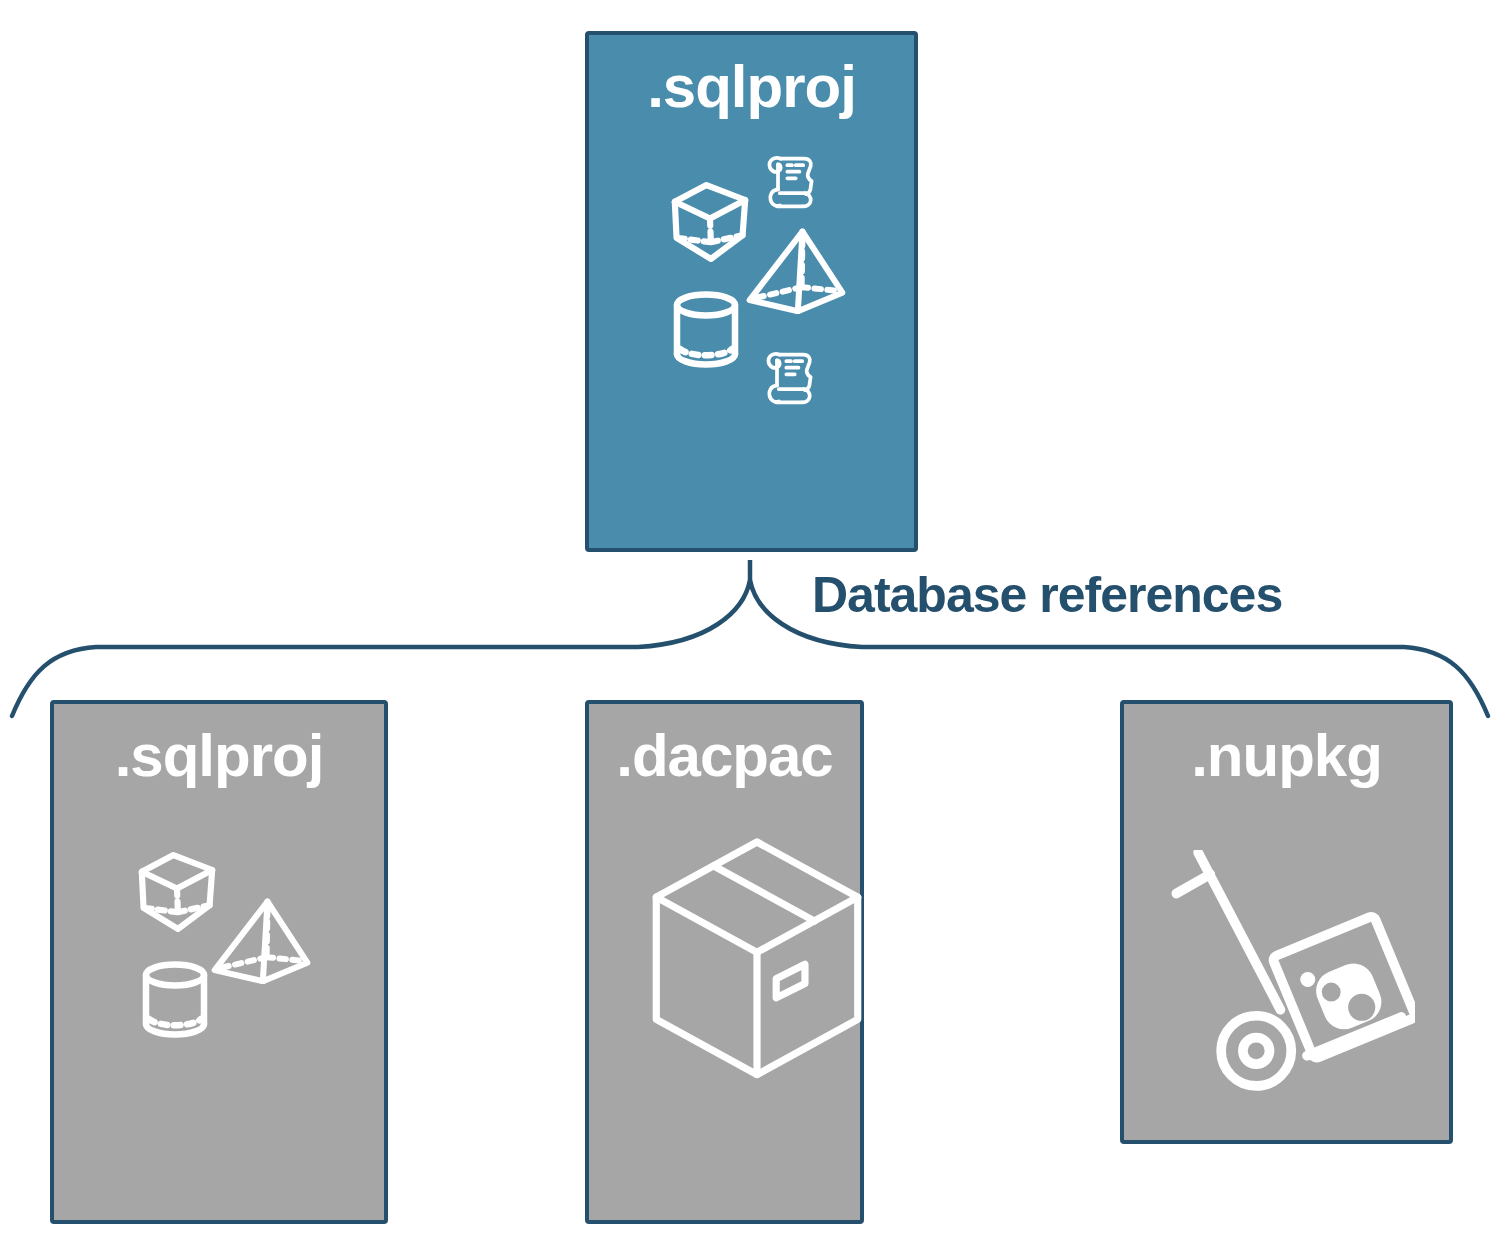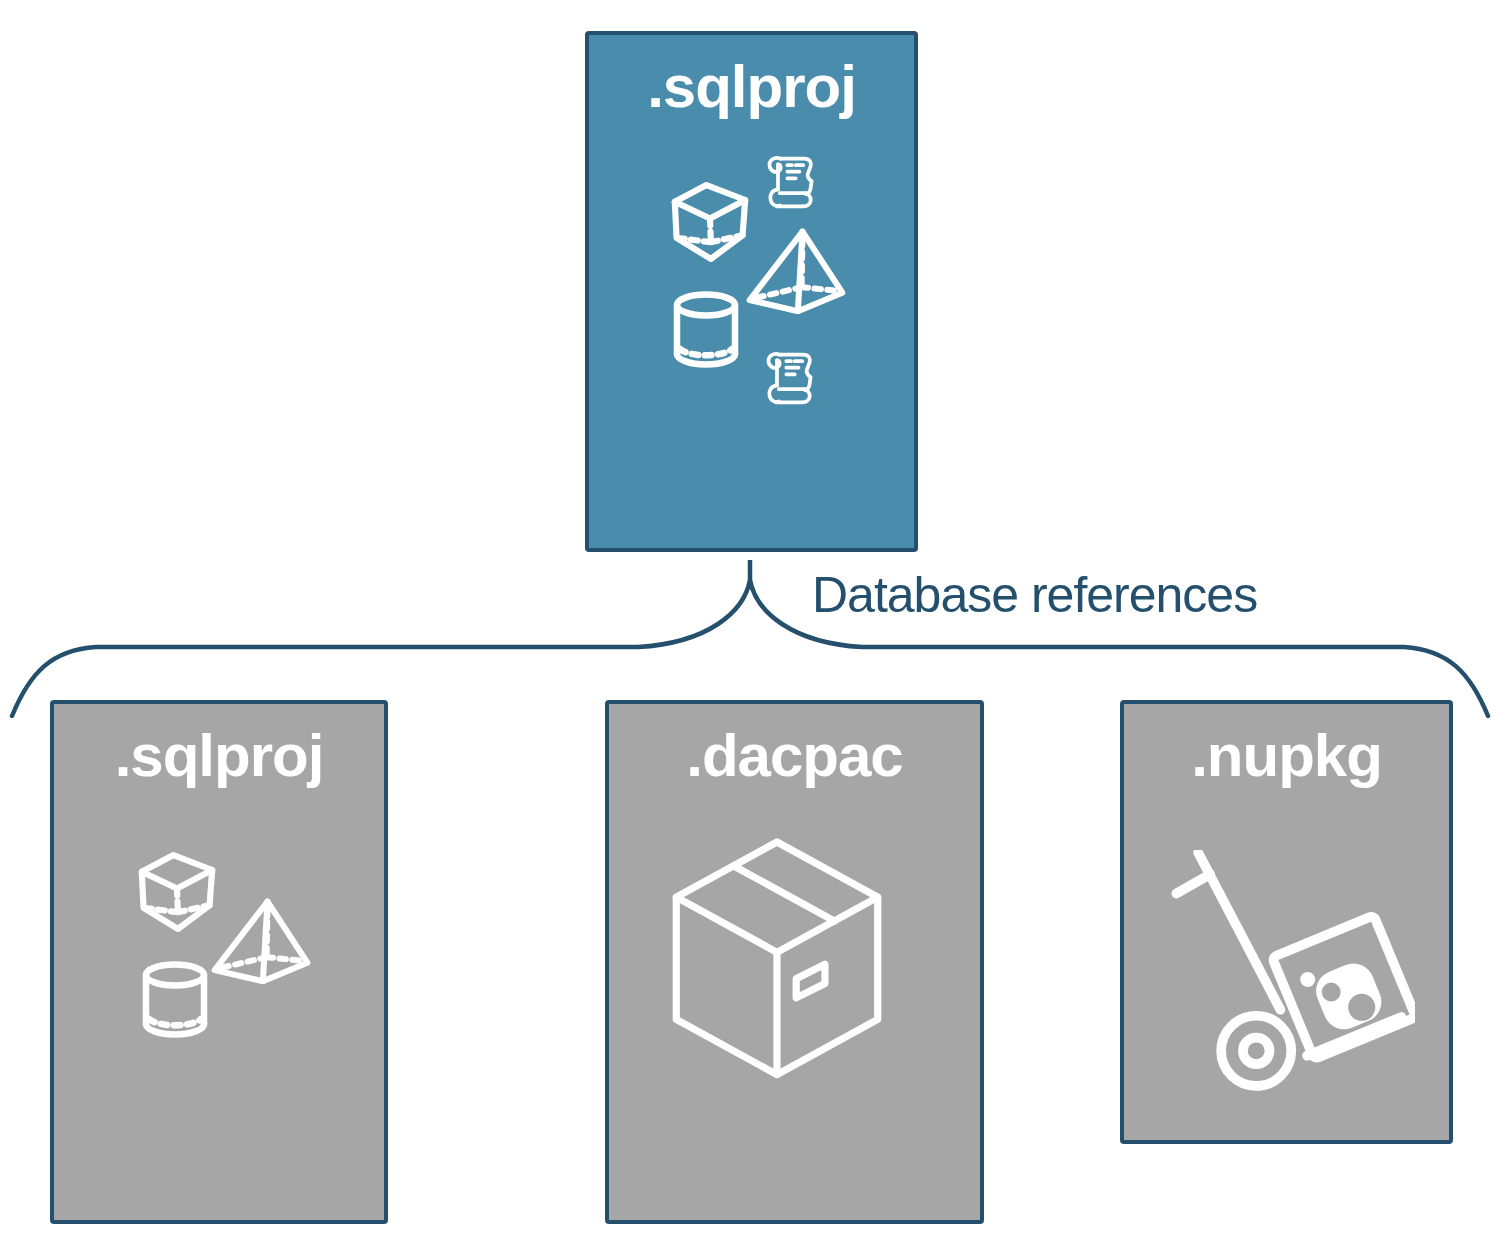--- a/index.html
+++ b/index.html
@@ -8,34 +8,34 @@
     width:1500px;height:1250px;
     background:#ffffff;
     font-family:"Liberation Sans", sans-serif;
     overflow:hidden;
   }
   .brace{position:absolute;left:0;top:0;width:1500px;height:1250px;}
   .brace path{fill:none;stroke:var(--navy);stroke-width:4.5;stroke-linecap:round;}
   .connector-label{
     position:absolute;left:812px;top:566px;
     color:var(--navy);
-    font-size:50px;font-weight:400;letter-spacing:-1px;
+    font-size:50px;font-weight:700;letter-spacing:-1px;
     white-space:nowrap;
   }
   .card{
     position:absolute;
     box-sizing:border-box;
     border:4px solid var(--navy);
     border-radius:4px;
   }
   .card.teal{background:var(--teal);}
   .card.gray{background:var(--gray);}
   #box-top{left:585px;top:31px;width:333px;height:521px;}
   #box-b1{left:50px;top:700px;width:338px;height:524px;}
-  #box-b2{left:605px;top:700px;width:379px;height:524px;}
+  #box-b2{left:585px;top:700px;width:279px;height:524px;}
   #box-b3{left:1120px;top:700px;width:333px;height:444px;}
   .card-title{
     position:absolute;left:0;right:0;top:22px;
     text-align:center;
     color:var(--icon);
     font-size:60px;font-weight:700;letter-spacing:-1px;
     line-height:1;
   }
   .icon{position:absolute;color:var(--icon);}
   .icon .ln{fill:none;stroke:currentColor;stroke-linecap:round;stroke-linejoin:round;}

